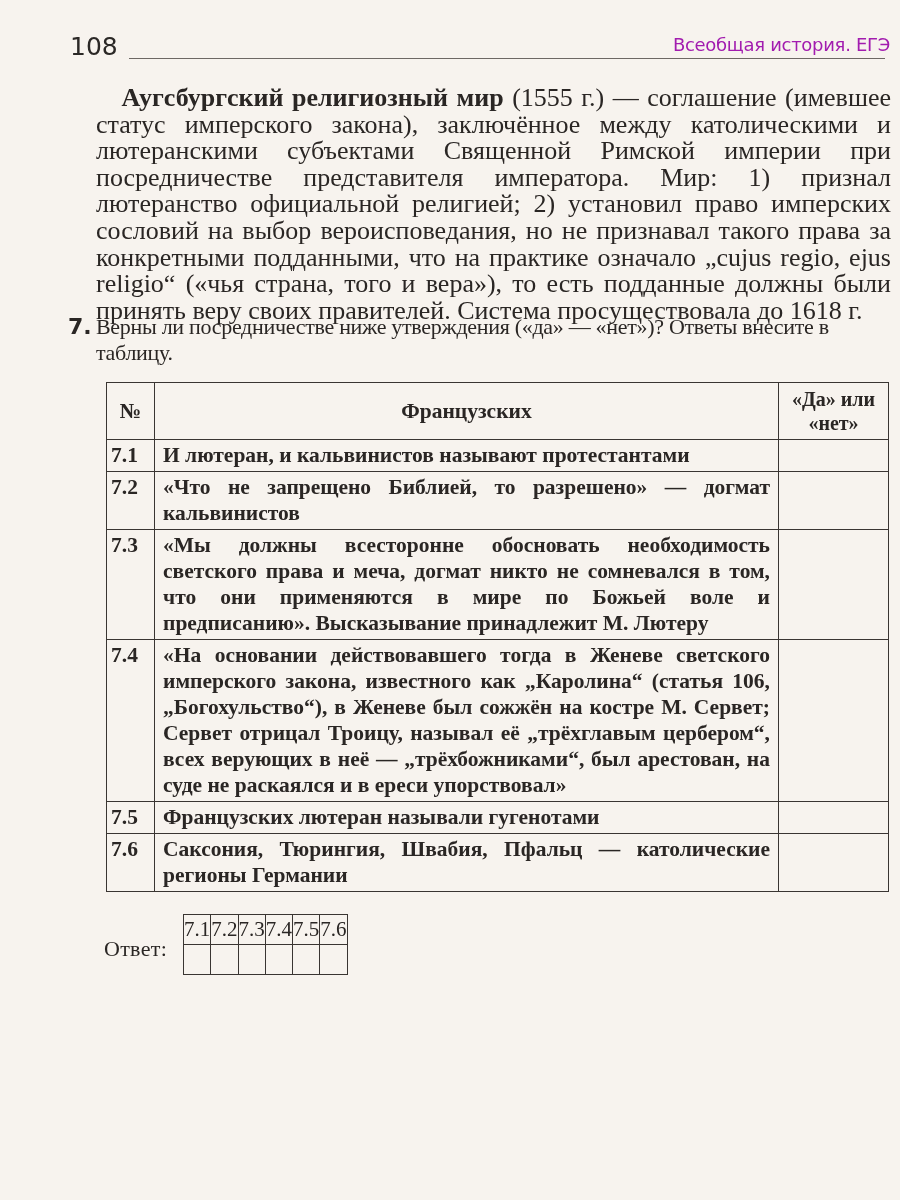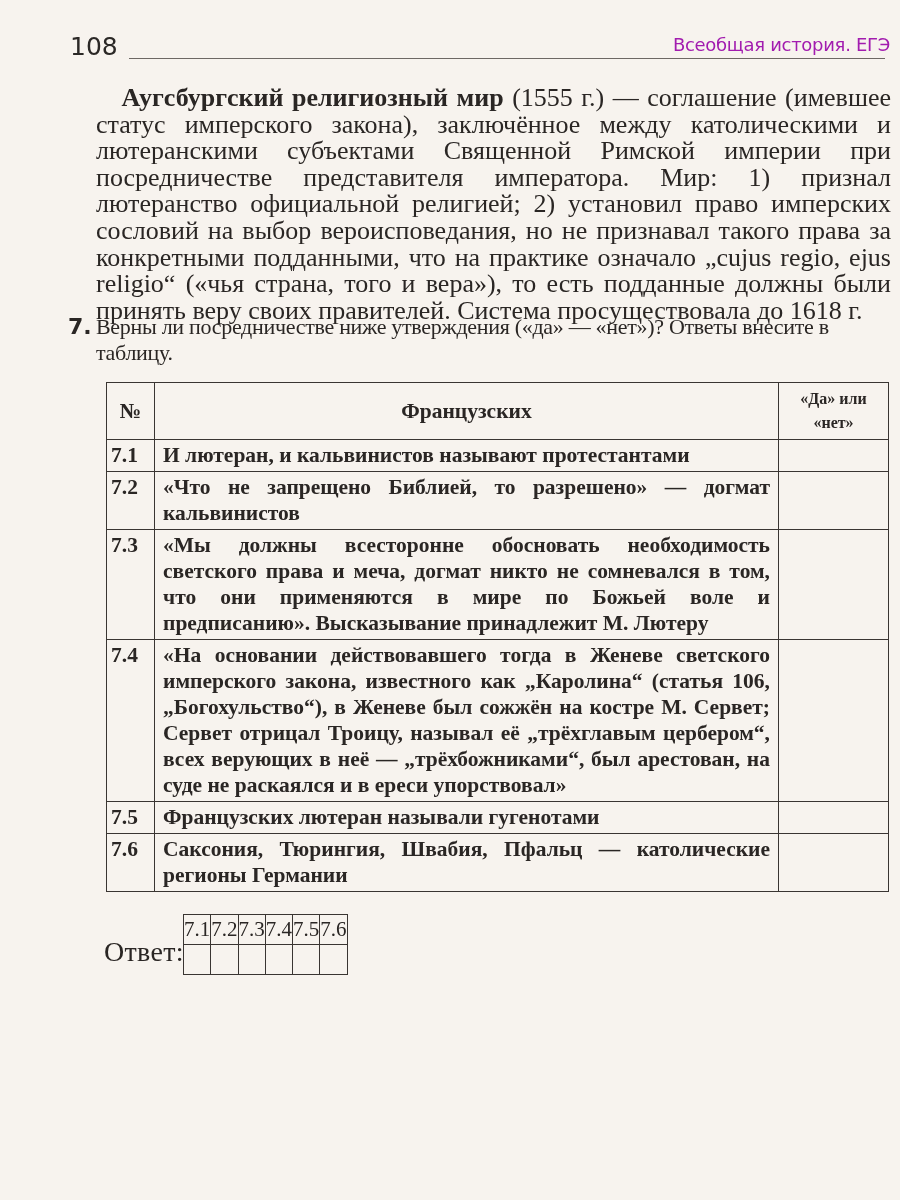--- a/index.html
+++ b/index.html
@@ -56,30 +56,30 @@
   table.statements col.c-num { width: 48px; }
   table.statements col.c-stmt { width: 624px; }
   table.statements col.c-ans { width: 110px; }
   table.statements th, table.statements td {
     border: 1.6px solid #3a3532; padding: 2px 8px 3px 8px; vertical-align: top; font-weight: bold;
   }
   table.statements th {
     font-weight: bold; text-align: center; vertical-align: middle;
     padding-top: 4px; padding-bottom: 4px;
   }
-  table.statements th.h-ans { font-size: 16px; line-height: 24px; }
+  table.statements th.h-ans { font-size: 20px; line-height: 24px; }
   table.statements td.num { font-weight: bold; padding-left: 4px; padding-right: 2px; text-align: left; }
   table.statements td.stmt { text-align: justify; }
   table.statements td.ans { }
 
   
   .answer-block { position: absolute; left: 98px; top: 914px; }
   .answer-label {
     position: absolute; left: 0; top: 22px;
-    font-size: 28px; letter-spacing: 0.3px;
+    font-size: 22px; letter-spacing: 0.3px;
   }
   table.answer-grid {
     position: absolute; left: 79px; top: 0;
     border-collapse: collapse; table-layout: fixed;
     font-size: 21px;
   }
   table.answer-grid td {
     border: 1.4px solid #3a3532; width: 71px; height: 29px;
     text-align: center; vertical-align: middle; padding: 0;
   }

